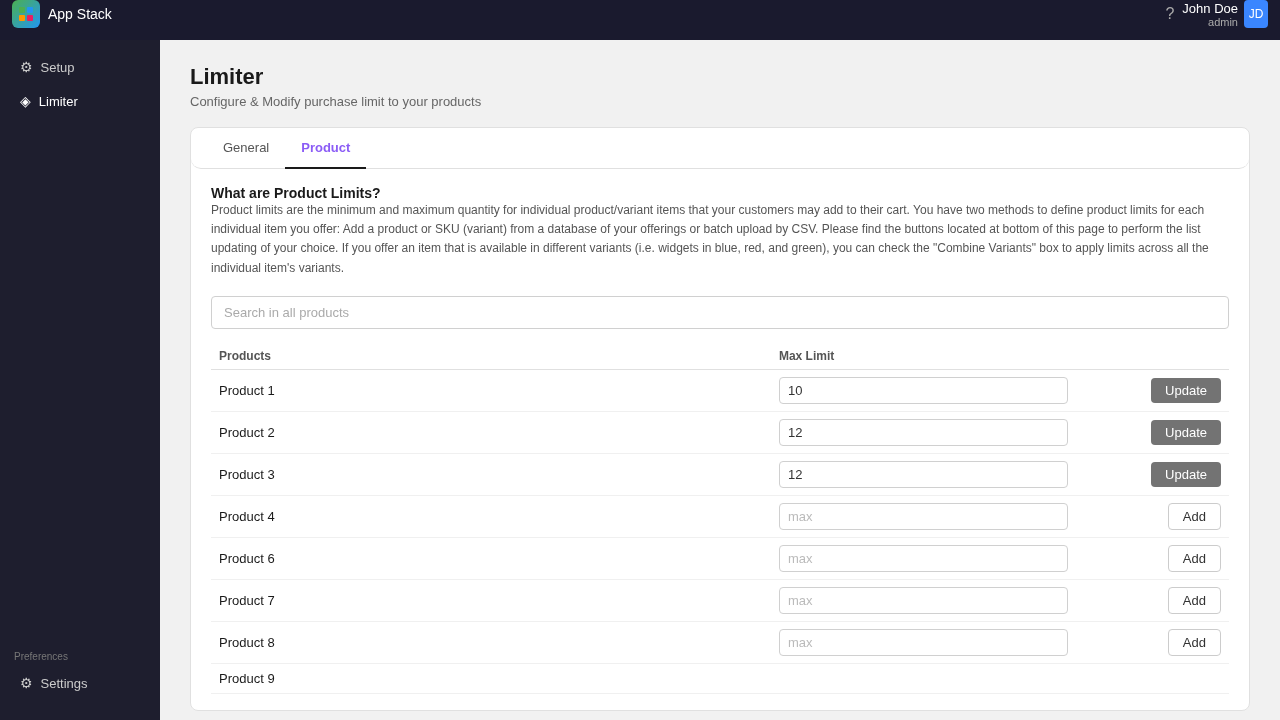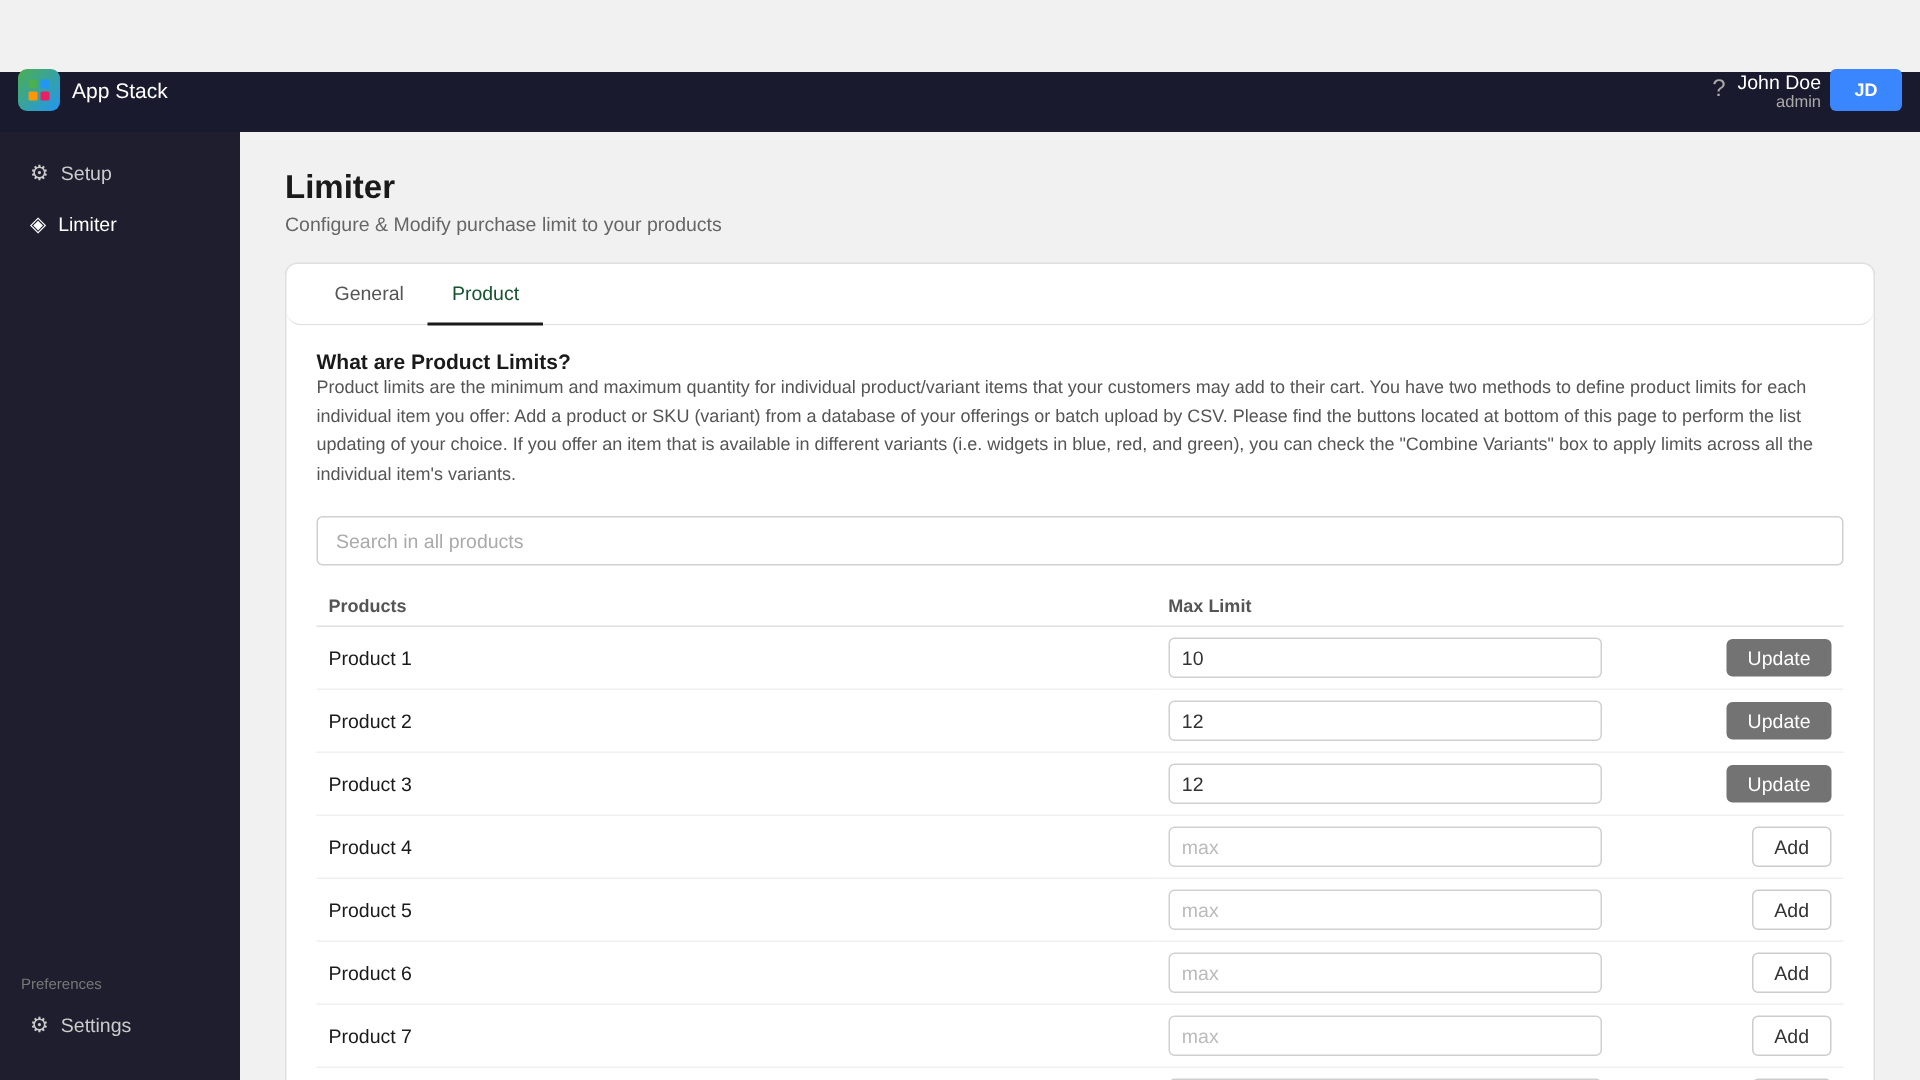--- a/index.html
+++ b/index.html
@@ -3,45 +3,44 @@
   <meta charset="utf-8">
   <style>
     * { box-sizing: border-box; margin: 0; padding: 0; }
     body { font-family: -apple-system, BlinkMacSystemFont, 'Segoe UI', sans-serif; background: #f1f1f1; display: flex; flex-direction: column; height: 720px; overflow: hidden; }
 
     
     .topnav {
       background: #1a1a2e;
       height: 40px;
       display: flex;
-      align-items: flex-end;
+      align-items: flex-start;
       justify-content: space-between;
-      padding: 14px 12px;
+      padding: 0 12px;
       flex-shrink: 0;
-      margin-top: 48px;
     }
     .topnav-left { display: flex; align-items: center; gap: 8px; }
     .app-logo {
       width: 28px; height: 28px;
       background: linear-gradient(135deg, #4caf50, #2196f3);
       border-radius: 6px;
       display: flex; align-items: center; justify-content: center;
     }
     .app-logo svg { width: 16px; height: 16px; }
     .app-title { color: #fff; font-size: 14px; font-weight: 500; }
     .topnav-right { display: flex; align-items: center; gap: 8px; }
     .help-icon { color: #aaa; font-size: 16px; cursor: pointer; }
     .user-info { display: flex; align-items: center; gap: 6px; }
     .user-name { color: #fff; font-size: 13px; }
     .user-role { color: #aaa; font-size: 11px; }
     .user-text { text-align: right; }
     .user-avatar {
-      width: 48px; height: 28px; background: #3a86ff; border-radius: 4px;
+      width: 24px; height: 28px; background: #3a86ff; border-radius: 4px;
       display: flex; align-items: center; justify-content: center;
-      color: #fff; font-size: 12px; font-weight: 700;
+      color: #fff; font-size: 12px; font-weight: 400;
     }
 
     
     .layout { display: flex; flex: 1; overflow: hidden; }
 
     
     .sidebar {
       width: 160px;
       background: #1e1e2e;
       display: flex;
@@ -91,23 +90,23 @@
     }
     .tab {
       padding: 12px 16px;
       font-size: 13px;
       color: #555;
       cursor: pointer;
       border-bottom: 2px solid transparent;
       margin-bottom: -1px;
     }
     .tab.active {
-      color: #14532d;
+      color: #8b5cf6;
       border-bottom: 2px solid #1a1a1a;
-      font-weight: 400;
+      font-weight: 700;
       text-align: center;
     }
 
     
     .card-body { padding: 16px 20px; }
 
     .section-title { font-size: 14px; font-weight: 600; color: #1a1a1a; margin-bottom: 0; }
     .section-desc { font-size: 12px; color: #555; line-height: 1.6; margin-bottom: 18px; }
 
     
@@ -257,25 +256,20 @@
                 <td class="col-product">Product 3</td>
                 <td class="col-max"><input type="text" class="max-input" value="12" style=""></td>
                 <td class="col-action"><button class="btn-update">Update</button></td>
               </tr>
               <tr>
                 <td class="col-product">Product 4</td>
                 <td class="col-max"><input type="text" class="max-input" placeholder="max" style=""></td>
                 <td class="col-action"><button class="btn-add">Add</button></td>
               </tr>
               <tr>
-                <td class="col-product">Product 5</td>
-                <td class="col-max"><input type="text" class="max-input" placeholder="max" style=""></td>
-                <td class="col-action"><button class="btn-add">Add</button></td>
-              </tr>
-              <tr>
                 <td class="col-product">Product 6</td>
                 <td class="col-max"><input type="text" class="max-input" placeholder="max" style=""></td>
                 <td class="col-action"><button class="btn-add">Add</button></td>
               </tr>
               <tr>
                 <td class="col-product">Product 7</td>
                 <td class="col-max"><input type="text" class="max-input" placeholder="max" style=""></td>
                 <td class="col-action"><button class="btn-add">Add</button></td>
               </tr>
               <tr>

